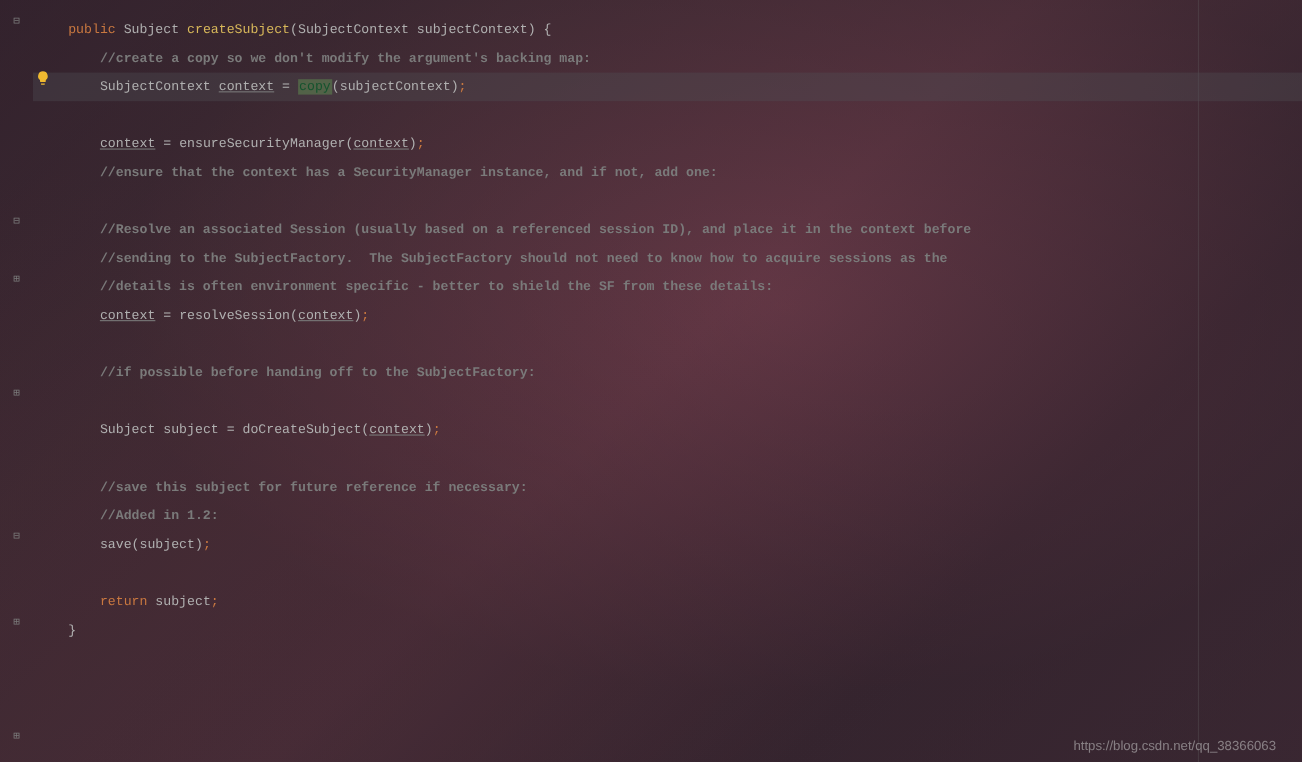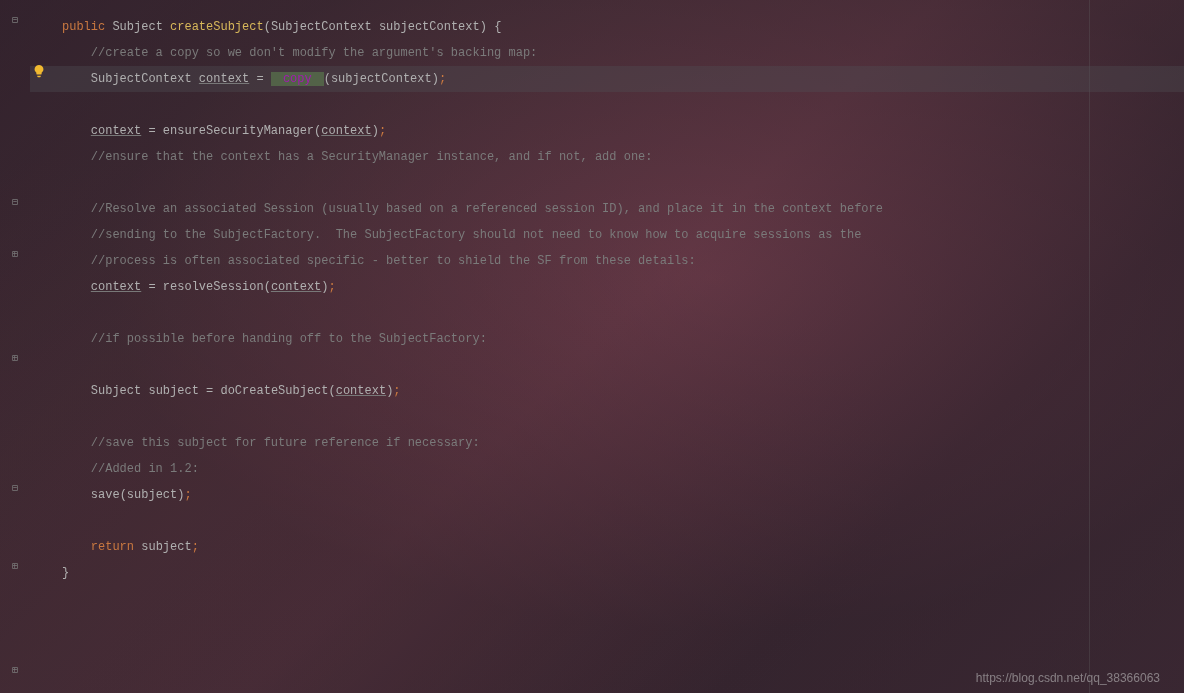--- a/index.html
+++ b/index.html
@@ -59,25 +59,25 @@
       margin-right: 0;
       width: calc(100% + 32px);
     }
     .kw-public { color: #c97840; }
     .kw-return { color: #c97840; }
     .type { color: #b0b0b0; }
     .method-name { color: #d8b85a; }
     .param-type { color: #b0b0b0; }
     .param-name { color: #b0b0b0; }
     .brace { color: #b0b0b0; }
-    .comment { color: #7a7a7a; font-style: normal; }
+    .comment { color: #7a7a7a; font-style: normal; font-weight: bold; }
     .var-underline { text-decoration: underline; text-decoration-color: #787878; }
     .operator { color: #b0b0b0; }
     .call { color: #b0b0b0; }
-    .copy-hl { background: rgba(95,135,80,0.55); padding: 0 12px; color: #a21caf; }
+    .copy-hl { background: rgba(95,135,80,0.55); padding: 0 1px; color: #14532d; }
     .semicolon { color: #c97840; }
     .paren { color: #b0b0b0; }
     .ident { color: #b0b0b0; }
     .right-border {
       position: absolute;
       right: 94px;
       top: 0;
       bottom: 0;
       width: 1px;
       background: rgba(100,100,100,0.3);
@@ -126,21 +126,21 @@
   <div class="code-area">
 <div class="code-line"><span class="kw-public">public</span> <span class="type">Subject</span> <span class="method-name">createSubject</span><span class="paren">(</span><span class="param-type">SubjectContext</span> <span class="param-name">subjectContext</span><span class="paren">)</span> <span class="brace">{</span></div>
 <div class="code-line">    <span class="comment">//create a copy so we don't modify the argument's backing map:</span></div>
 <div class="code-line highlighted-line">    <span class="type">SubjectContext</span> <span class="var-underline">context</span> <span class="operator">=</span> <span class="copy-hl">copy</span><span class="paren">(</span><span class="ident">subjectContext</span><span class="paren">)</span><span class="semicolon">;</span></div>
 <div class="code-line"> </div>
 <div class="code-line">    <span class="var-underline">context</span> <span class="operator">=</span> <span class="call">ensureSecurityManager</span><span class="paren">(</span><span class="var-underline">context</span><span class="paren">)</span><span class="semicolon">;</span></div>
 <div class="code-line">    <span class="comment">//ensure that the context has a SecurityManager instance, and if not, add one:</span></div>
 <div class="code-line"> </div>
 <div class="code-line">    <span class="comment">//Resolve an associated Session (usually based on a referenced session ID), and place it in the context before</span></div>
 <div class="code-line">    <span class="comment">//sending to the SubjectFactory.  The SubjectFactory should not need to know how to acquire sessions as the</span></div>
-<div class="code-line">    <span class="comment">//process is often associated specific - better to shield the SF from these details:</span></div>
+<div class="code-line">    <span class="comment">//details is often environment specific - better to shield the SF from these details:</span></div>
 <div class="code-line">    <span class="var-underline">context</span> <span class="operator">=</span> <span class="call">resolveSession</span><span class="paren">(</span><span class="var-underline">context</span><span class="paren">)</span><span class="semicolon">;</span></div>
 <div class="code-line"> </div>
 <div class="code-line">    <span class="comment">//if possible before handing off to the SubjectFactory:</span></div>
 <div class="code-line"> </div>
 <div class="code-line">    <span class="type">Subject</span> <span class="ident">subject</span> <span class="operator">=</span> <span class="call">doCreateSubject</span><span class="paren">(</span><span class="var-underline">context</span><span class="paren">)</span><span class="semicolon">;</span></div>
 <div class="code-line"> </div>
 <div class="code-line">    <span class="comment">//save this subject for future reference if necessary:</span></div>
 <div class="code-line">    <span class="comment">//Added in 1.2:</span></div>
 <div class="code-line">    <span class="call">save</span><span class="paren">(</span><span class="ident">subject</span><span class="paren">)</span><span class="semicolon">;</span></div>
 <div class="code-line"> </div>

